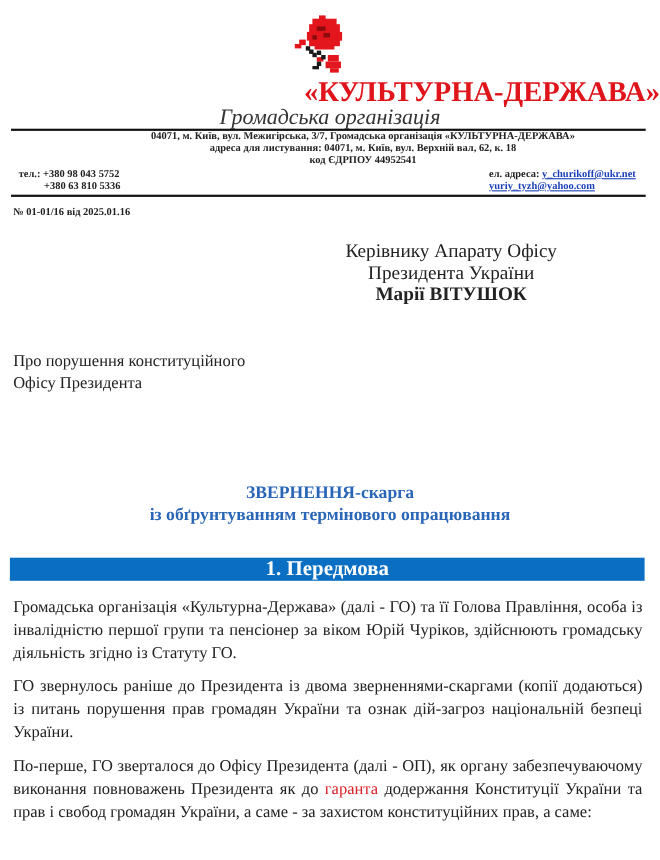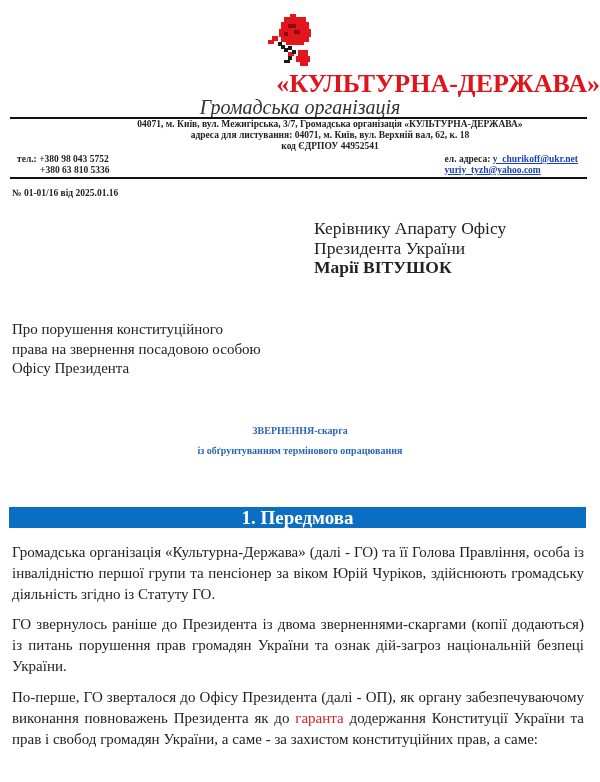--- a/index.html
+++ b/index.html
@@ -12,24 +12,24 @@
     .addr { position: absolute; left: 0; width: 600px; text-align: center; font-size: 9.5px; font-weight: bold; color: #222; line-height: 11px; }
     .addr1 { top: 119px; left: 30px; }
     .addr2 { top: 130px; left: 30px; }
     .addr3 { top: 141px; left: 30px; }
     .tel { position: absolute; left: 17px; top: 154px; font-size: 9.5px; font-weight: bold; color: #222; line-height: 11px; }
     .tel .t2 { padding-left: 23px; display: block; }
     .email { position: absolute; right: 22px; top: 154px; font-size: 9.5px; font-weight: bold; color: #222; text-align: left; line-height: 11px; }
     .email a { color: #1a3fb8; text-decoration: underline; }
     .hr-bot { position: absolute; left: 10px; width: 577px; top: 177px; height: 2px; background: #111; }
     .docnum { position: absolute; left: 12px; top: 188px; font-size: 9.5px; font-weight: bold; color: #222; }
-    .recipient { position: absolute; left: 314px; top: 219px; font-size: 17.5px; line-height: 19.5px; color: #222; }
+    .recipient { position: absolute; left: 314px; top: 219px; font-size: 17.5px; line-height: 19.5px; color: #222; text-align: center; }
     .recipient .name { font-weight: bold; }
     .subject { position: absolute; left: 12px; top: 320px; font-size: 15px; line-height: 19.5px; color: #222; }
-    .title { position: absolute; left: 0; width: 600px; text-align: center; top: 421px; font-size: 10px; font-weight: bold; color: #2a66b8; line-height: 20px; }
+    .title { position: absolute; left: 0; width: 600px; text-align: center; top: 439px; font-size: 16px; font-weight: bold; color: #2a66b8; line-height: 20px; }
     .section-bar { position: absolute; left: 9px; width: 577px; top: 507px; height: 21px; background: #0a6fc2; color: #fff; text-align: center; font-weight: bold; font-size: 19px; line-height: 21px; }
     .para { position: absolute; left: 12px; width: 572px; font-size: 15px; line-height: 21px; text-align: justify; color: #222; }
     .p1 { top: 542px; }
     .p2 { top: 614px; }
     .p3 { top: 687px; }
     .red { color: #d82027; }
   </style>
 </head>
 <body>
 
@@ -96,21 +96,20 @@
 <div class="docnum">№ 01-01/16 від 2025.01.16</div>
 
 <div class="recipient">
   <div>Керівнику Апарату Офісу</div>
   <div>Президента України</div>
   <div class="name">Марії ВІТУШОК</div>
 </div>
 
 <div class="subject">
   <div>Про порушення конституційного</div>
-  <div>права на звернення посадовою особою</div>
   <div>Офісу Президента</div>
 </div>
 
 <div class="title">
   <div>ЗВЕРНЕННЯ-скарга</div>
   <div>із обґрунтуванням термінового опрацювання</div>
 </div>
 
 <div class="section-bar">1. Передмова</div>
 

